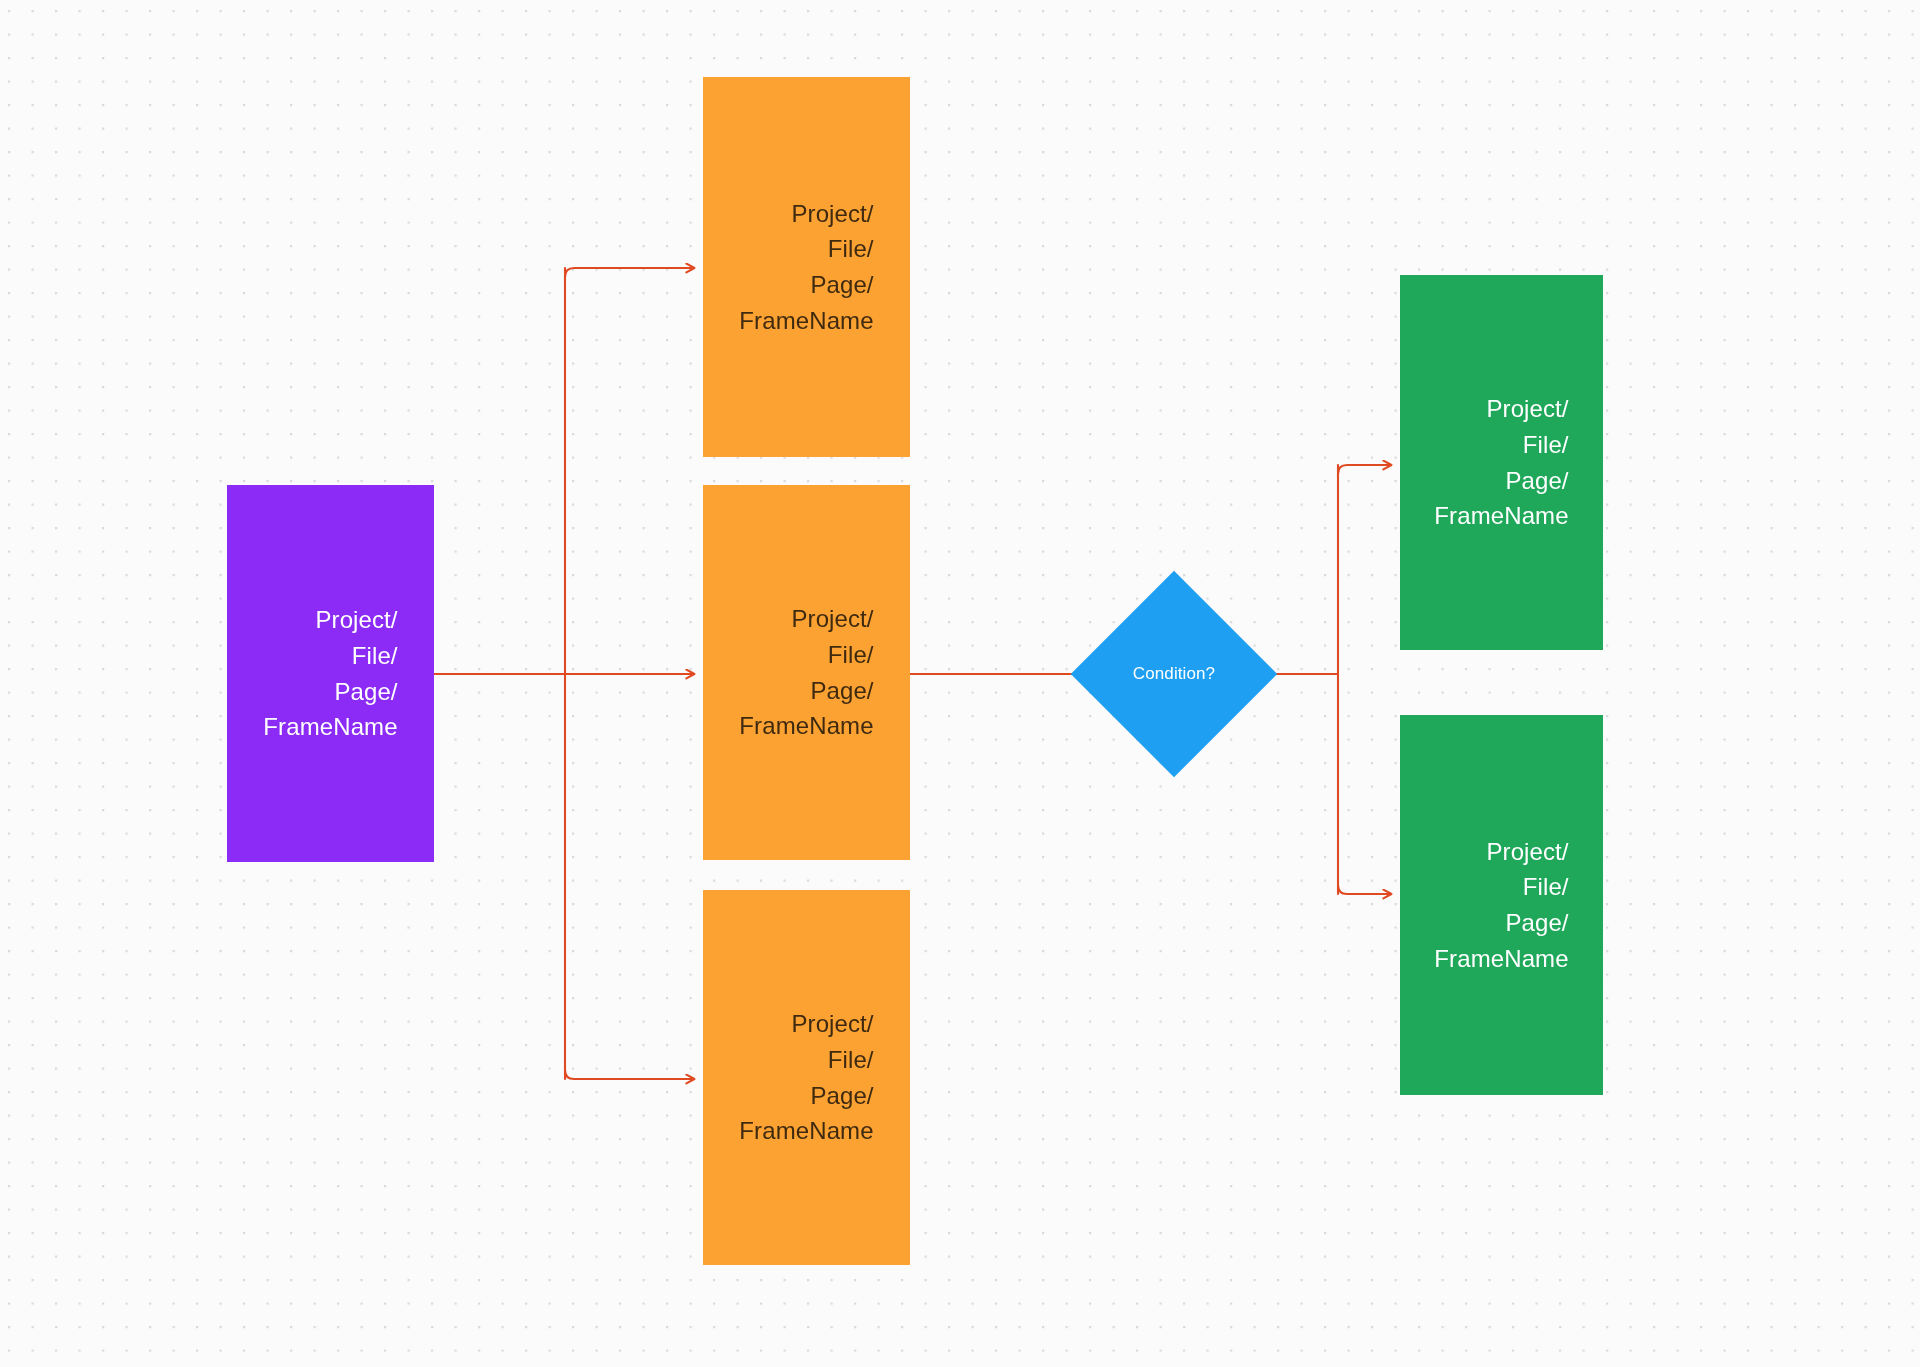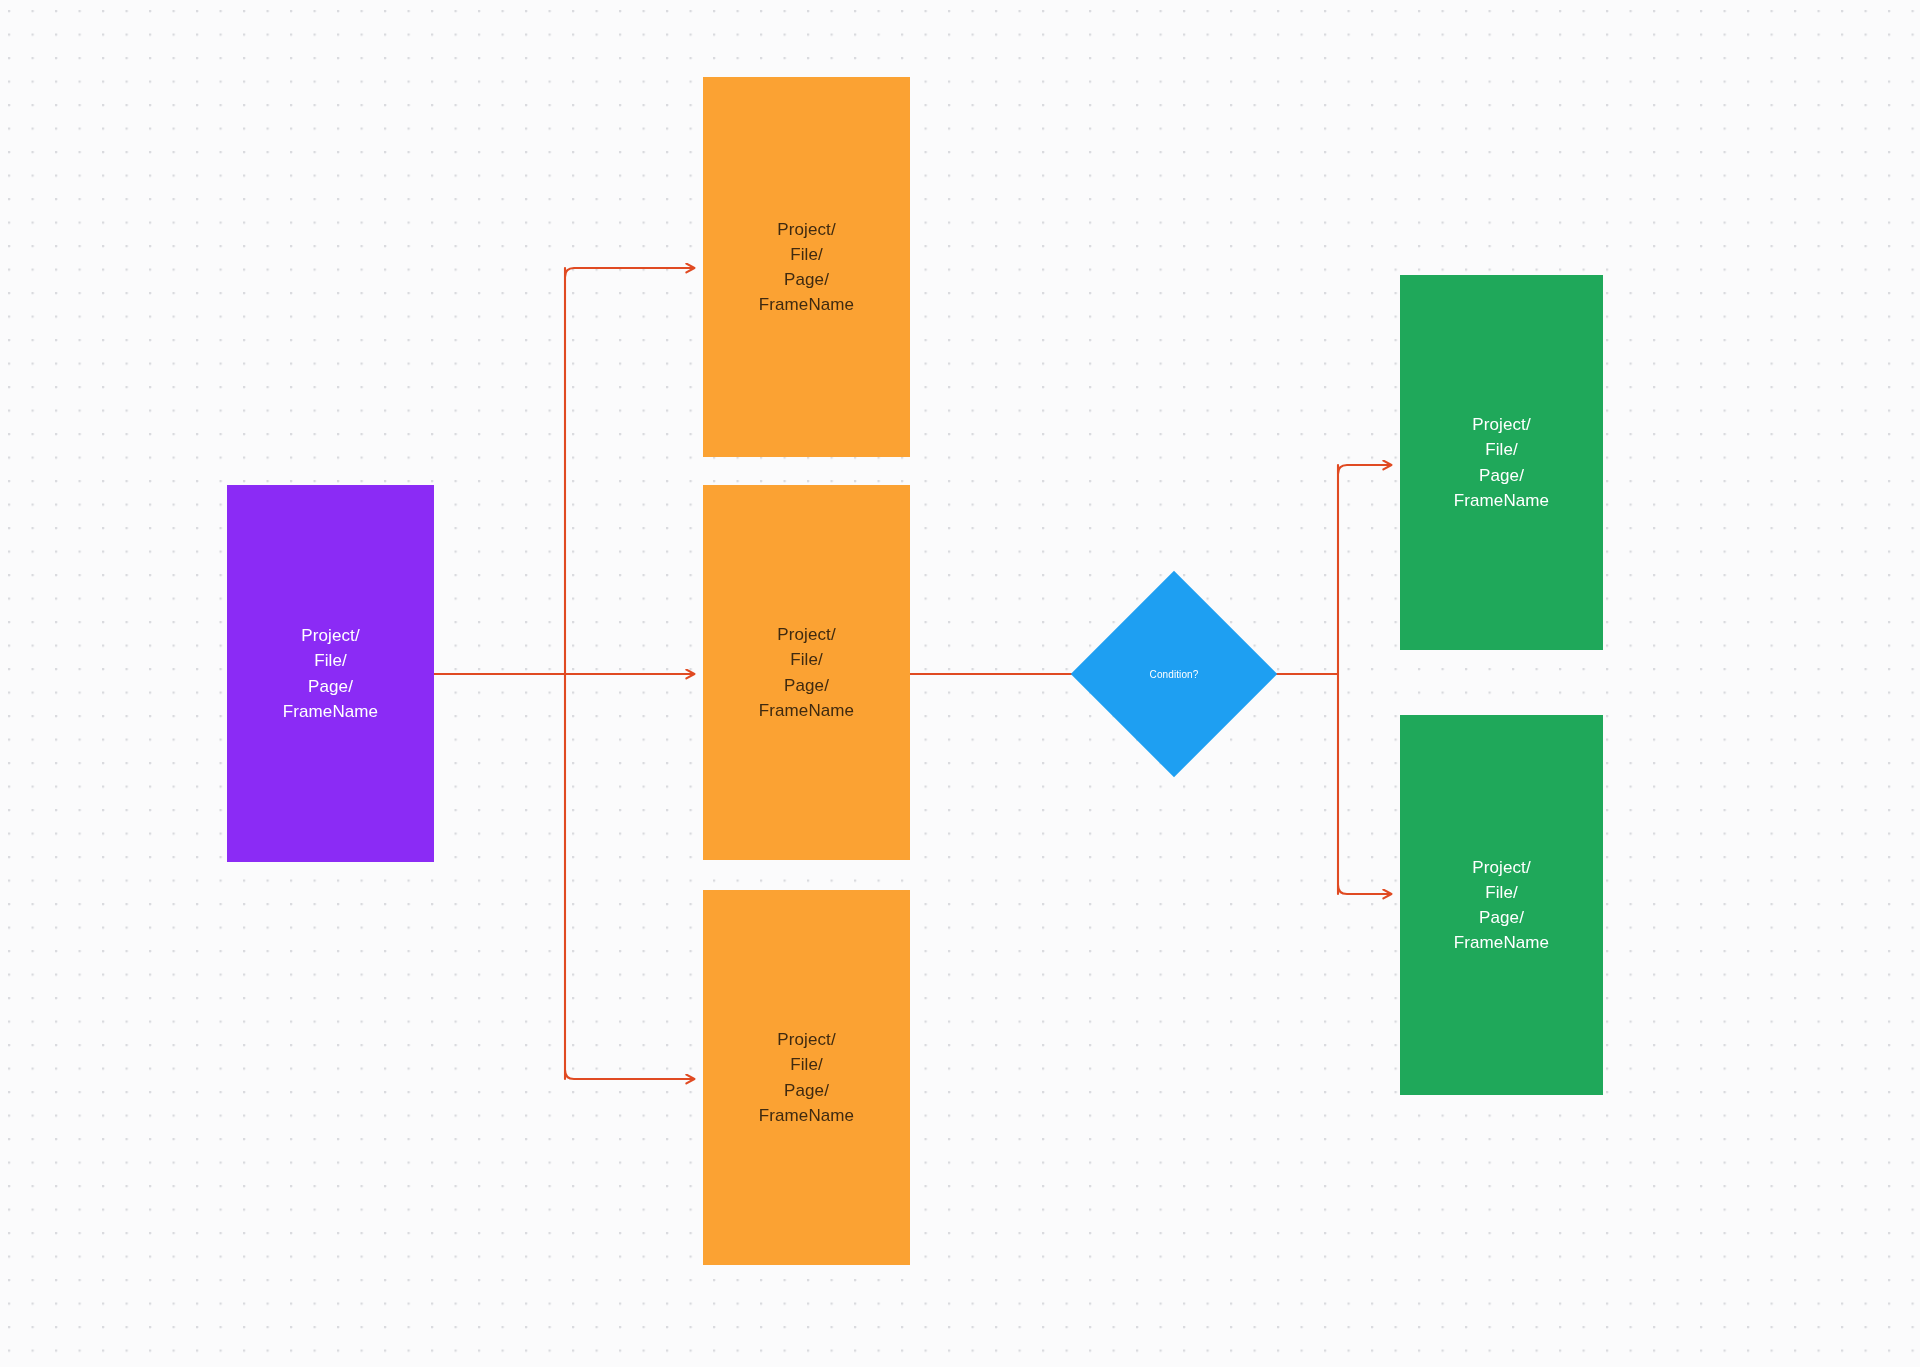--- a/index.html
+++ b/index.html
@@ -35,22 +35,23 @@
     align-items: center;
     justify-content: center;
     text-align: center;
   }
   .node .label {
     line-height: 1.48;
     white-space: pre-line;
     letter-spacing: 0.1px;
   }
   .rect-node .label {
-    font-size: 17px;
+    font-size: 24px;
     font-weight: 400;
+    text-align: right;
   }
   .node-purple {
     background: #8b2bf5;
     color: #ffffff;
   }
   .node-orange {
     background: #fba233;
     color: #3f2a10;
   }
   .node-green {
@@ -65,21 +66,21 @@
     left: 0;
     top: 0;
     width: 100%;
     height: 100%;
     background: #1e9ff2;
     transform: rotate(45deg);
   }
   .diamond-node .label {
     position: relative;
     z-index: 2;
-    font-size: 10px;
+    font-size: 17px;
     color: #ffffff;
     font-weight: 400;
     line-height: 1.3;
   }
 </style>
 </head>
 <body>
 
 <div id="canvas">
 

